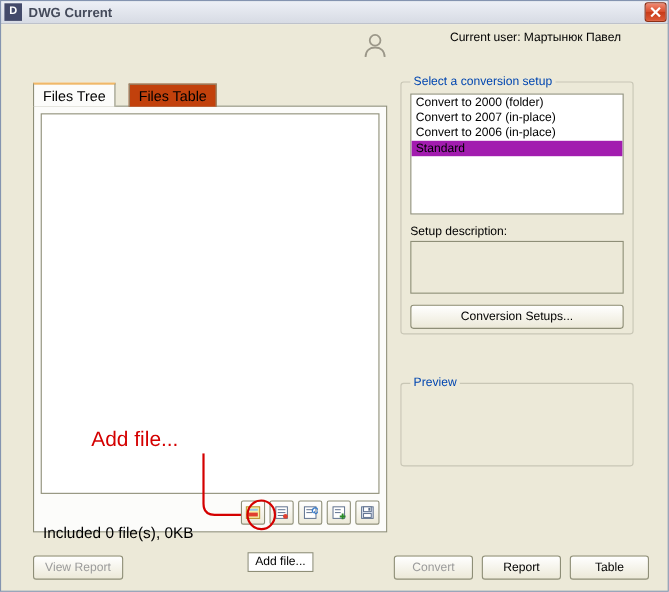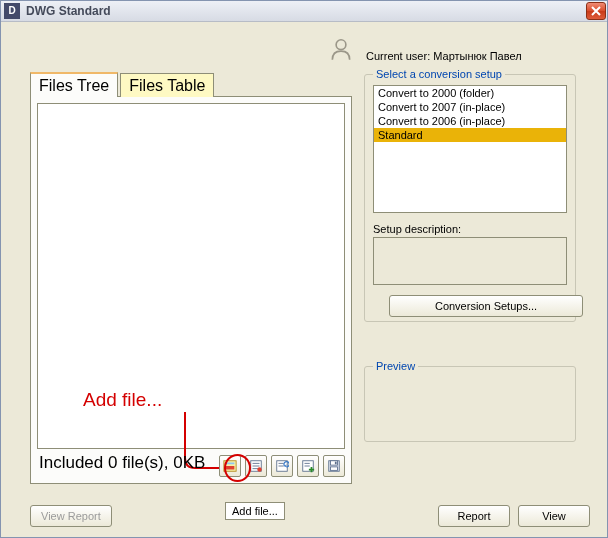--- a/index.html
+++ b/index.html
@@ -56,21 +56,22 @@
     height: 516px;
     position: relative;
   }
 
   
   .user-row {
     position: absolute;
     left: 0; top: 6px; right: 0;
     height: 34px;
     display: flex;
-    align-items: flex-end;
+    align-items: flex-start;
+    gap: 43px;
   }
   .user-avatar {
     margin-left: 328px;
     width: 26px; height: 26px;
     color: #9b9789;
   }
   .user-label {
     margin-left: 12px;
     font-size: 11px;
     color: #000;
@@ -88,34 +89,34 @@
     height: 20px;
     display: flex;
     align-items: flex-end;
     position: relative;
   }
   .tab {
     border: 1px solid #8e8e77;
     border-bottom: none;
     background: #ece9d8;
     padding: 3px 8px 2px 8px;
-    margin-right: 2px;
-    font-size: 16px;
+    margin-right: 12px;
+    font-size: 13px;
     position: relative;
     top: 1px;
     cursor: pointer;
     text-align: right;
   }
   .tab.active {
     background: #fcfcfa;
     border-top: 2px solid #f0b868;
     z-index: 2;
   }
   .tab.inactive {
-    background: #fef9c3;
+    background: #c2410c;
     z-index: 1;
   }
 
   .file-pane {
     border: 1px solid #8e8e77;
     background: #fcfcfa;
     height: 388px;
     position: relative;
   }
   .file-tree-area {
@@ -148,22 +149,22 @@
     width: 27px; height: 28px;
     border: 2px solid #d40000;
     border-radius: 50% / 50%;
     pointer-events: none;
     z-index: 5;
   }
 
   .status-line {
     position: absolute;
     left: 8px;
-    top: 356px;
-    font-size: 17px;
+    top: 379px;
+    font-size: 14px;
   }
 
   .icon-toolbar {
     position: absolute;
     right: 6px;
     top: 358px;
     display: flex;
     gap: 4px;
   }
   .icon-btn {
@@ -196,30 +197,30 @@
     top: -7px; left: 8px;
     background: #ece9d8;
     padding: 0 3px;
     color: #0046b0;
     font-size: 11px;
   }
 
   .setup-list {
     border: 1px solid #8e8e77;
     background: #fff;
-    height: 128px;
+    height: 110px;
     overflow: auto;
     font-size: 11px;
   }
   .setup-list .item {
     padding: 1px 4px;
     cursor: pointer;
   }
   .setup-list .item.selected {
-    background: #eab308;
+    background: #a21caf;
   }
 
   .setup-desc-label {
     margin-top: 10px;
     margin-bottom: 2px;
     font-size: 11px;
   }
   .setup-desc-box {
     border: 1px solid #8e8e77;
     background: #ece9d8;
@@ -237,21 +238,20 @@
     background: linear-gradient(to bottom, #ffffff, #ece9d8);
     border-radius: 3px;
     font-family: Tahoma, Arial, sans-serif;
     font-size: 11px;
     padding: 0 10px;
     cursor: pointer;
     text-align: center;
     display: inline-flex;
     align-items: center;
     justify-content: center;
-    margin-left: 16px;
   }
   .std-button.disabled {
     color: #9b9b9b;
     cursor: default;
   }
 
   .preview-box {
     height: 76px;
     margin-top: 44px;
   }
@@ -288,21 +288,21 @@
     inset: 0;
     border: 1px solid #8494b0;
     pointer-events: none;
   }
 </style>
 </head>
 <body>
 
 <div class="titlebar">
   <div class="app-icon">D</div>
-  <div class="title-text">DWG Standard</div>
+  <div class="title-text">DWG Current</div>
   <div class="close-btn">
     <svg viewBox="0 0 10 10">
       <path d="M1 1 L9 9 M9 1 L1 9" stroke="#fff" stroke-width="2" fill="none"></path>
     </svg>
   </div>
 </div>
 
 <div class="body-area">
 
   <div class="user-row">
@@ -392,19 +392,20 @@
     <div class="group-box preview-box">
       <div class="legend">Preview</div>
     </div>
   </div>
 
   <div class="tooltip">Add file...</div>
 
   <div class="bottom-buttons">
     <button class="std-button disabled view-report-btn">View Report</button>
     <div class="spacer"></div>
+    <button class="std-button disabled">Convert</button>
     <button class="std-button">Report</button>
-    <button class="std-button">View</button>
+    <button class="std-button">Table</button>
   </div>
 
 </div>
 
 <div class="window-border"></div>
 
 </body></html>

